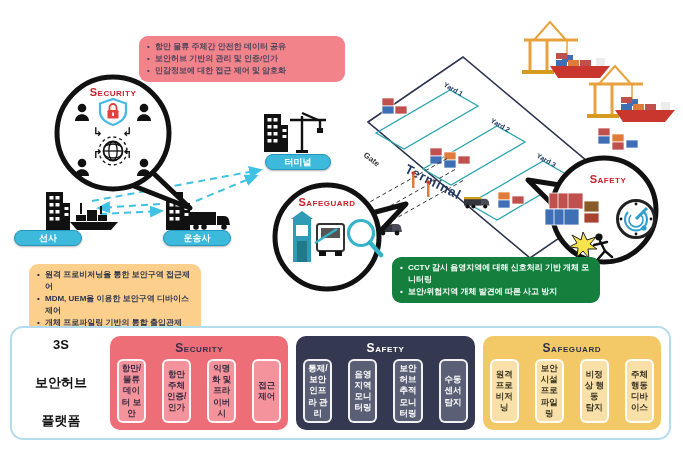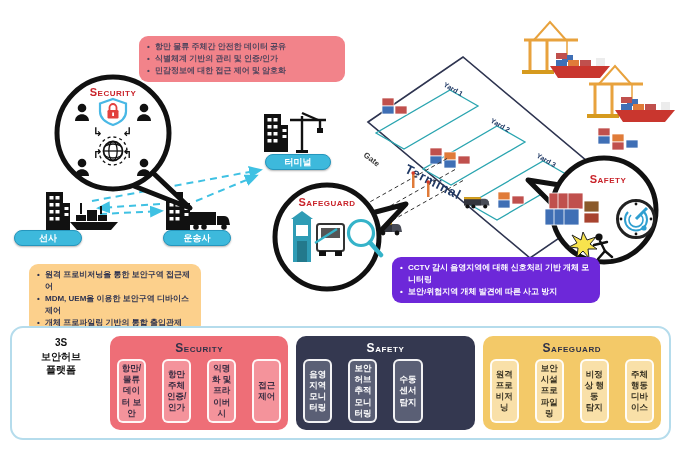--- a/index.html
+++ b/index.html
@@ -7,33 +7,33 @@
          font-family:"Liberation Sans",sans-serif;}
   svg.scene{position:absolute;left:0;top:0;}
 
   
   .note{position:absolute;border-radius:9px;padding:5px 7px 5px 6px;font-size:8px;
         line-height:1.5;font-weight:bold;box-sizing:border-box;}
   .note .b{position:relative;padding-left:10px;}
   .note .b::before{content:"•";position:absolute;left:2px;top:0;}
   .note-pink{left:139px;top:36px;width:206px;background:#f2838a;color:#50445c;}
   .note-orange{left:29px;top:264px;width:172px;background:#fcd08c;color:#2f3450;}
-  .note-gray{left:392px;top:257px;width:208px;background:#6d28d9;color:#fff;}
+  .note-gray{left:392px;top:257px;width:208px;background:#15803d;color:#fff;}
 
   
   .tag{position:absolute;background:#3db9dc;border:1px solid #2596bd;color:#fff;
        font-weight:bold;font-size:9px;text-align:center;height:14px;line-height:14px;
        border-radius:8px;box-shadow:0 1px 2px rgba(0,0,0,.3);}
 
   
   .panel{position:absolute;left:10px;top:326px;width:661px;height:114px;background:#fff;
          border:2px solid #b5dcec;border-radius:13px;display:flex;gap:8px;
          padding:8px;box-sizing:border-box;align-items:stretch;}
-  .panel-title{width:82px;display:flex;flex-direction:column;justify-content:flex-start;
-               align-items:center;font-weight:bold;font-size:10px;color:#111;line-height:1.35;}
+  .panel-title{width:82px;display:flex;flex-direction:column;justify-content:space-between;
+               align-items:center;font-weight:bold;font-size:13px;color:#111;line-height:1.35;}
   .sec{flex:1;border-radius:10px;padding:5px 7px 7px;display:flex;flex-direction:column;gap:4px;box-sizing:border-box;}
   .sec-h{text-align:center;font-weight:bold;font-variant:small-caps;letter-spacing:.6px;font-size:12px;}
   .sec-grid{flex:1;display:grid;grid-template-columns:1fr 1fr 1fr 1fr;gap:16px;}
   .chip{border:2px solid rgba(255,255,255,.92);border-radius:6px;display:flex;align-items:center;
         justify-content:center;text-align:center;font-size:8.5px;font-weight:bold;line-height:1.3;
         white-space:pre-line;padding:2px;}
   .sec-security{background:#ee6e77;}
   .sec-security .sec-h{color:#2e3148;}
   .sec-security .chip{background:#f4939b;color:#3c2e44;}
   .sec-safety{background:#343850;}
@@ -292,21 +292,21 @@
         <circle cx="636" cy="204" r="1.4" fill="#111"></circle>
           <circle cx="636" cy="234" r="1.4" fill="#111"></circle>
         <circle cx="621" cy="219" r="1.4" fill="#111"></circle>
           <circle cx="651" cy="219" r="1.4" fill="#111"></circle>
       </g>
     </g>
   </svg>
 
   <div class="note note-pink">
     <div class="b">항만 물류 주체간 안전한 데이터 공유</div>
-    <div class="b">식별체계 기반의 관리 및 인증/인가</div>
+    <div class="b">보안허브 기반의 관리 및 인증/인가</div>
     <div class="b">민감정보에 대한 접근 제어 및 암호화</div>
   </div>
 
   <div class="note note-orange">
     <div class="b">원격 프로비저닝을 통한 보안구역 접근제어</div>
     <div class="b">MDM, UEM을 이용한 보안구역 디바이스 제어</div>
     <div class="b">개체 프로파일링 기반의 통합 출입관제</div>
   </div>
 
   <div class="note note-gray">
@@ -334,20 +334,22 @@
 인증/인가</div>
         <div class="chip">익명화 및
 프라이버시</div>
         <div class="chip">접근 제어</div>
       </div>
     </div>
 
     <div class="sec sec-safety">
       <div class="sec-h">Safety</div>
       <div class="sec-grid">
+        <div class="chip">통제/보안
+인프라 관리</div>
         <div class="chip">음영지역
 모니터링</div>
         <div class="chip">보안허브 추적
 모니터링</div>
         <div class="chip">수동 센서 탐지</div>
       </div>
     </div>
 
     <div class="sec sec-safeguard">
       <div class="sec-h">Safeguard</div>

